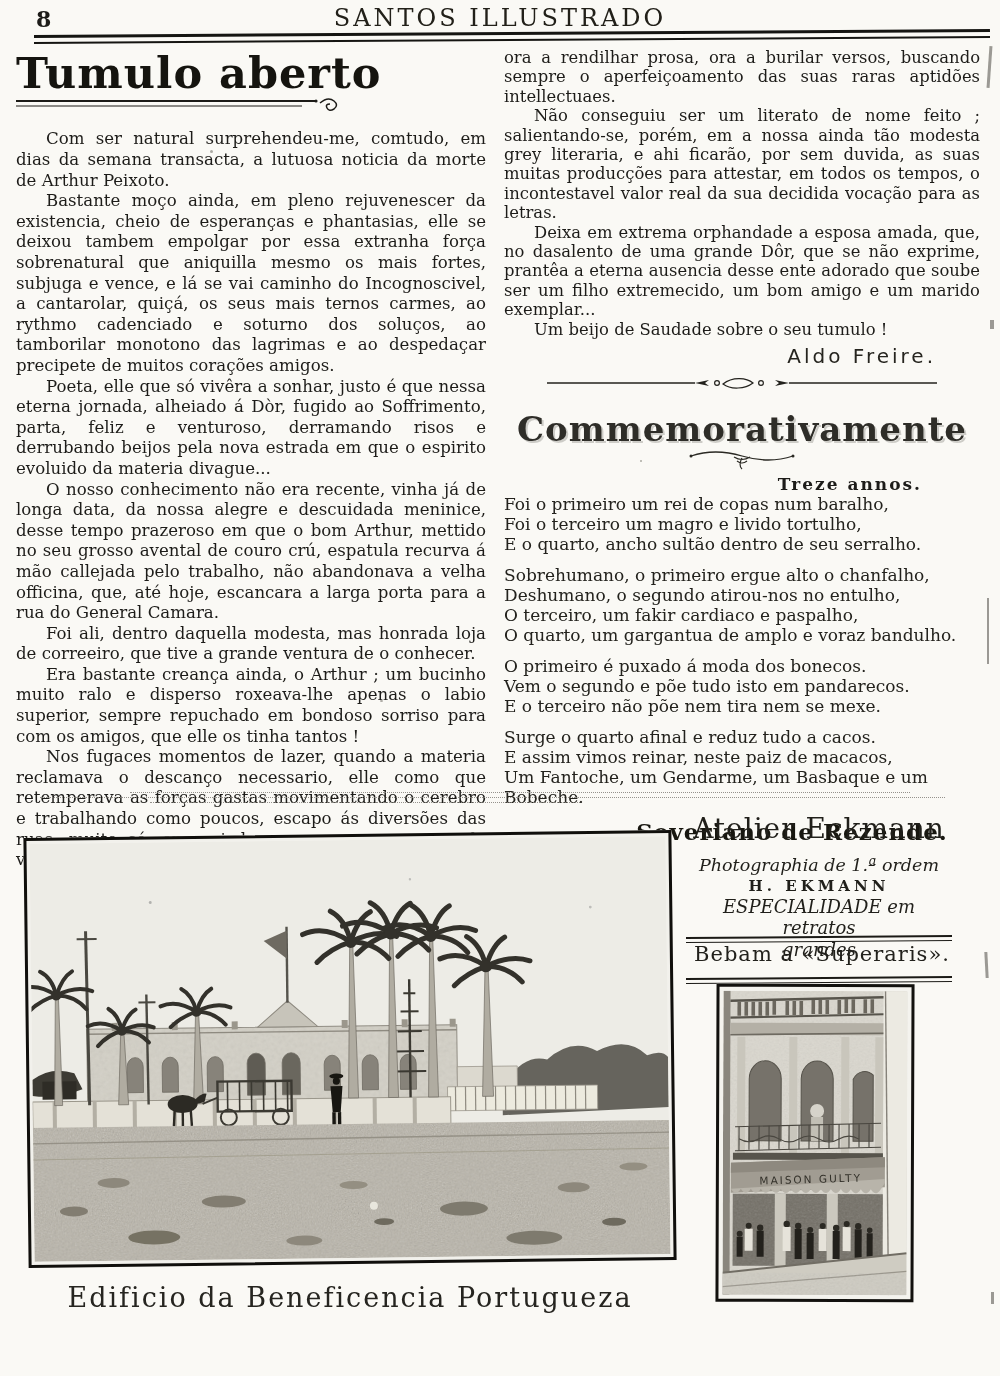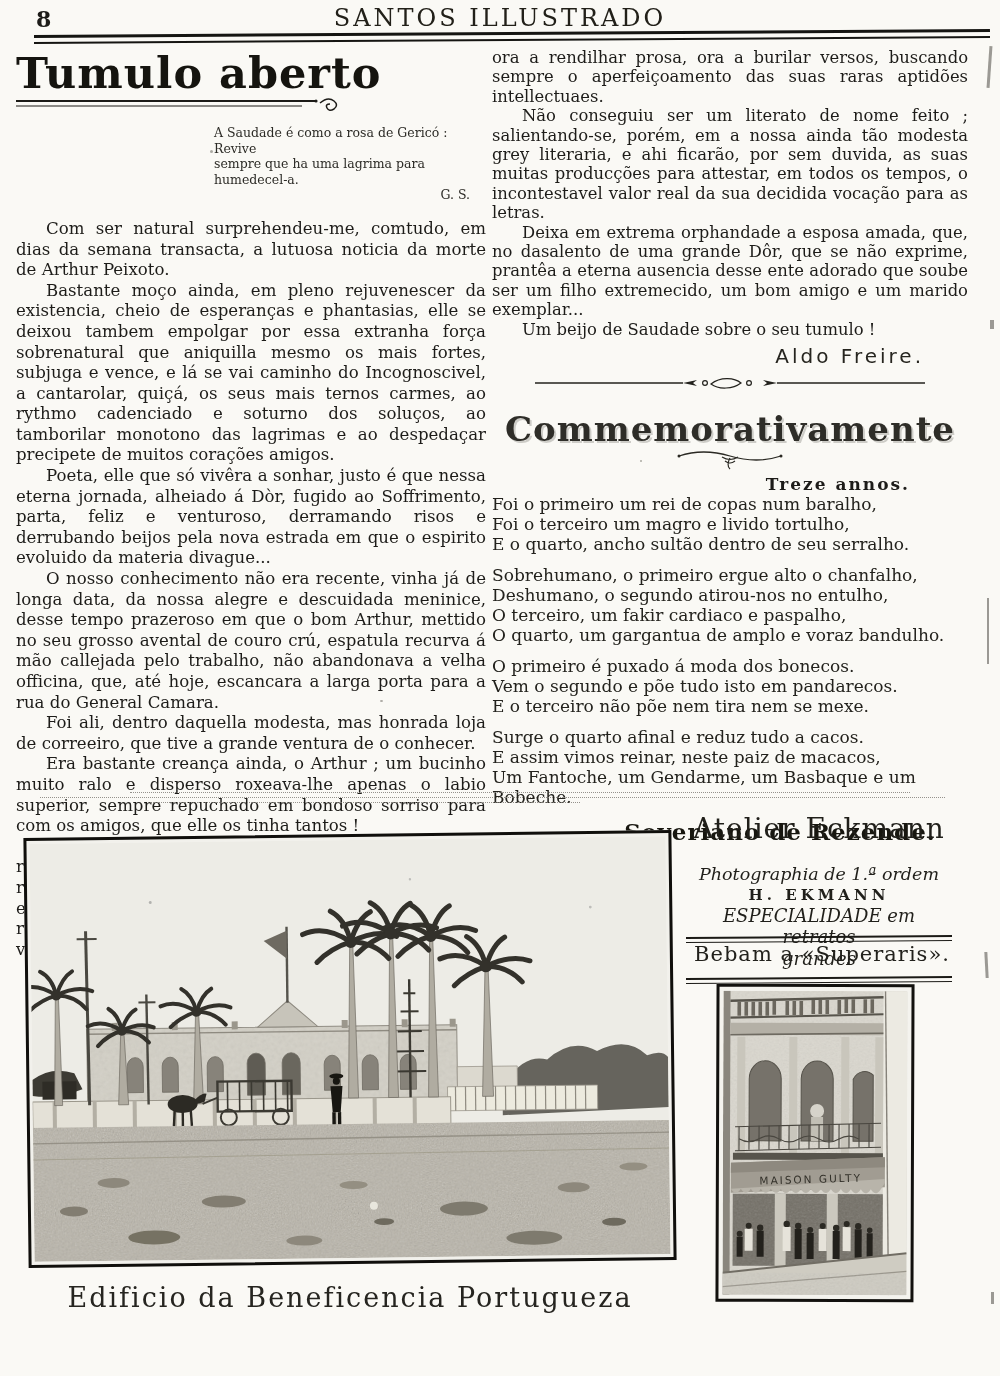--- a/index.html
+++ b/index.html
@@ -10,21 +10,21 @@
   }
   
   .page-num{position:absolute;left:36px;top:6px;font-size:22px;font-weight:700;}
   .masthead{position:absolute;left:0;right:0;top:4px;text-align:center;
     font-size:24px;letter-spacing:3px;color:#222019;}
   .head-rule{position:absolute;left:34px;top:32px;width:956px;height:4px;
     border-top:3px solid #151512;border-bottom:2px solid #151512;transform:rotate(-0.35deg);}
   
   .col{position:absolute;}
   .col-left{left:16px;top:50px;width:470px;}
-  .col-right{left:492px;top:48px;width:476px;}
+  .col-right{left:504px;top:48px;width:476px;}
   h1.headline{margin:0;font-size:43px;line-height:1.08;font-weight:700;letter-spacing:1px;color:#15140f;}
   .title-rule{display:block;margin-top:1px;}
   .epigraph{margin:12px 0 0 198px;width:272px;font-size:12.5px;line-height:15.5px;color:#2c2b26;}
   .epigraph .attr{text-align:right;padding-right:16px;}
   .body{margin-top:16px;font-size:16.6px;line-height:20.6px;text-align:justify;}
   .body p{margin:0;}
   .body p.indent{text-indent:30px;}
   .col-right .body{margin-top:0;font-size:16.4px;line-height:19.4px;}
   .sig-aldo{text-align:right;padding-right:44px;margin-top:5px;
     font-family:"DejaVu Sans","Liberation Sans",sans-serif;font-size:20px;letter-spacing:3px;color:#26251f;}
@@ -47,21 +47,21 @@
     border:3px solid #100f0c;background:#f2f1ec;padding:3px;box-sizing:border-box;transform:rotate(-0.7deg);}
   .photo-left svg{display:block;width:100%;height:100%;}
   .caption-left{position:absolute;left:24px;top:1282px;width:652px;text-align:center;
     font-size:27px;letter-spacing:2px;color:#262520;}
   .photo-right{position:absolute;left:716px;top:984px;width:198px;height:318px;
     border:3px solid #12110e;background:#f4f3ee;padding:4px;box-sizing:border-box;transform:rotate(0.2deg);}
   .photo-right svg{display:block;width:100%;height:100%;}
   
   .ad-atelier{position:absolute;left:686px;top:812px;width:266px;text-align:center;color:#201f1a;}
   .ad-title{font-size:28px;letter-spacing:1px;}
-  .ad-it{font-style:italic;font-size:17.5px;margin-top:19px;}
+  .ad-it{font-style:italic;font-size:17.5px;margin-top:10px;}
   .ad-bold{font-weight:700;font-size:15px;letter-spacing:4px;margin-top:2px;}
   .ad-it2{font-style:italic;font-size:18px;margin-top:1px;}
   .ad-rule{position:absolute;left:686px;width:266px;height:3px;
     border-top:2px solid #1b1a16;border-bottom:1px solid #1b1a16;transform:rotate(-0.4deg);}
   .r1{top:936px;}
   .r2{top:977px;}
   .ad-bebam{position:absolute;left:692px;top:942px;width:260px;font-size:21px;letter-spacing:1px;color:#22211c;text-align:center;}
   
   .artifact{position:absolute;background:#4c4a44;opacity:.55;}
   .a1{left:988px;top:46px;width:3px;height:42px;transform:rotate(4deg);}
@@ -81,25 +81,20 @@
   <div class="head-rule"></div>
 
   <div class="col col-left">
     <h1 class="headline">Tumulo aberto</h1>
     <svg class="title-rule" width="340" height="16" viewBox="0 0 340 16">
       <line x1="0" y1="4" x2="300" y2="4" stroke="#1c1b17" stroke-width="2"></line>
       <line x1="0" y1="9" x2="286" y2="9" stroke="#1c1b17" stroke-width="1"></line>
       <path d="M304,6 q8,-7 14,-2 q5,4 0,8 q-5,3 -7,-1 q-2,-4 3,-4" fill="none" stroke="#1c1b17" stroke-width="1.5"></path>
       <circle cx="300" cy="4" r="1.6" fill="#1c1b17"></circle>
     </svg>
-    <div class="epigraph">
-      <div>A Saudade é como a rosa de Gericó :  Revive</div>
-      <div>sempre que ha uma lagrima para humedecel-a.</div>
-      <div class="attr">G. S.</div>
-    </div>
     <div class="body">
       <p class="indent">Com ser natural surprehendeu-me, comtudo, em dias da semana transacta, a lutuosa noticia da morte de Arthur Peixoto.</p>
       <p class="indent">Bastante moço ainda, em pleno rejuvenescer da existencia, cheio de esperanças e phantasias, elle se deixou tambem empolgar por essa extranha força sobrenatural que aniquilla mesmo os mais fortes, subjuga e vence, e lá se vai caminho do Incognoscivel, a cantarolar, quiçá, os seus mais ternos carmes, ao rythmo cadenciado e soturno dos soluços, ao tamborilar monotono das lagrimas e ao despedaçar precipete de muitos corações amigos.</p>
       <p class="indent">Poeta, elle que só vivêra a sonhar, justo é que nessa eterna jornada, alheiado á Dòr, fugido ao Soffrimento, parta, feliz e venturoso, derramando risos e derrubando beijos pela nova estrada em que o espirito evoluido da materia divague...</p>
       <p class="indent">O nosso conhecimento não era recente, vinha já de longa data, da nossa alegre e descuidada meninice, desse tempo prazeroso em que o bom Arthur, mettido no seu grosso avental de couro crú, espatula recurva á mão callejada pelo trabalho, não abandonava a velha officina, que, até hoje, escancara a larga porta para a rua do General Camara.</p>
       <p class="indent">Foi ali, dentro daquella modesta, mas honrada loja de correeiro, que tive a grande ventura de o conhecer.</p>
       <p class="indent">Era bastante creança ainda, o Arthur ; um bucinho muito ralo e disperso roxeava-lhe apenas o labio superior, sempre repuchado em bondoso sorriso para com os amigos, que elle os tinha tantos !</p>
       <p class="indent">Nos fugaces momentos de lazer, quando a materia reclamava o descanço necessario, elle como que retemperava as forças gastas movimentando o cerebro e trabalhando como poucos, escapo ás diversões das ruas, muito só, encorujado a um escuro recanto da velha officina paterna,</p>
     </div>
   </div>

